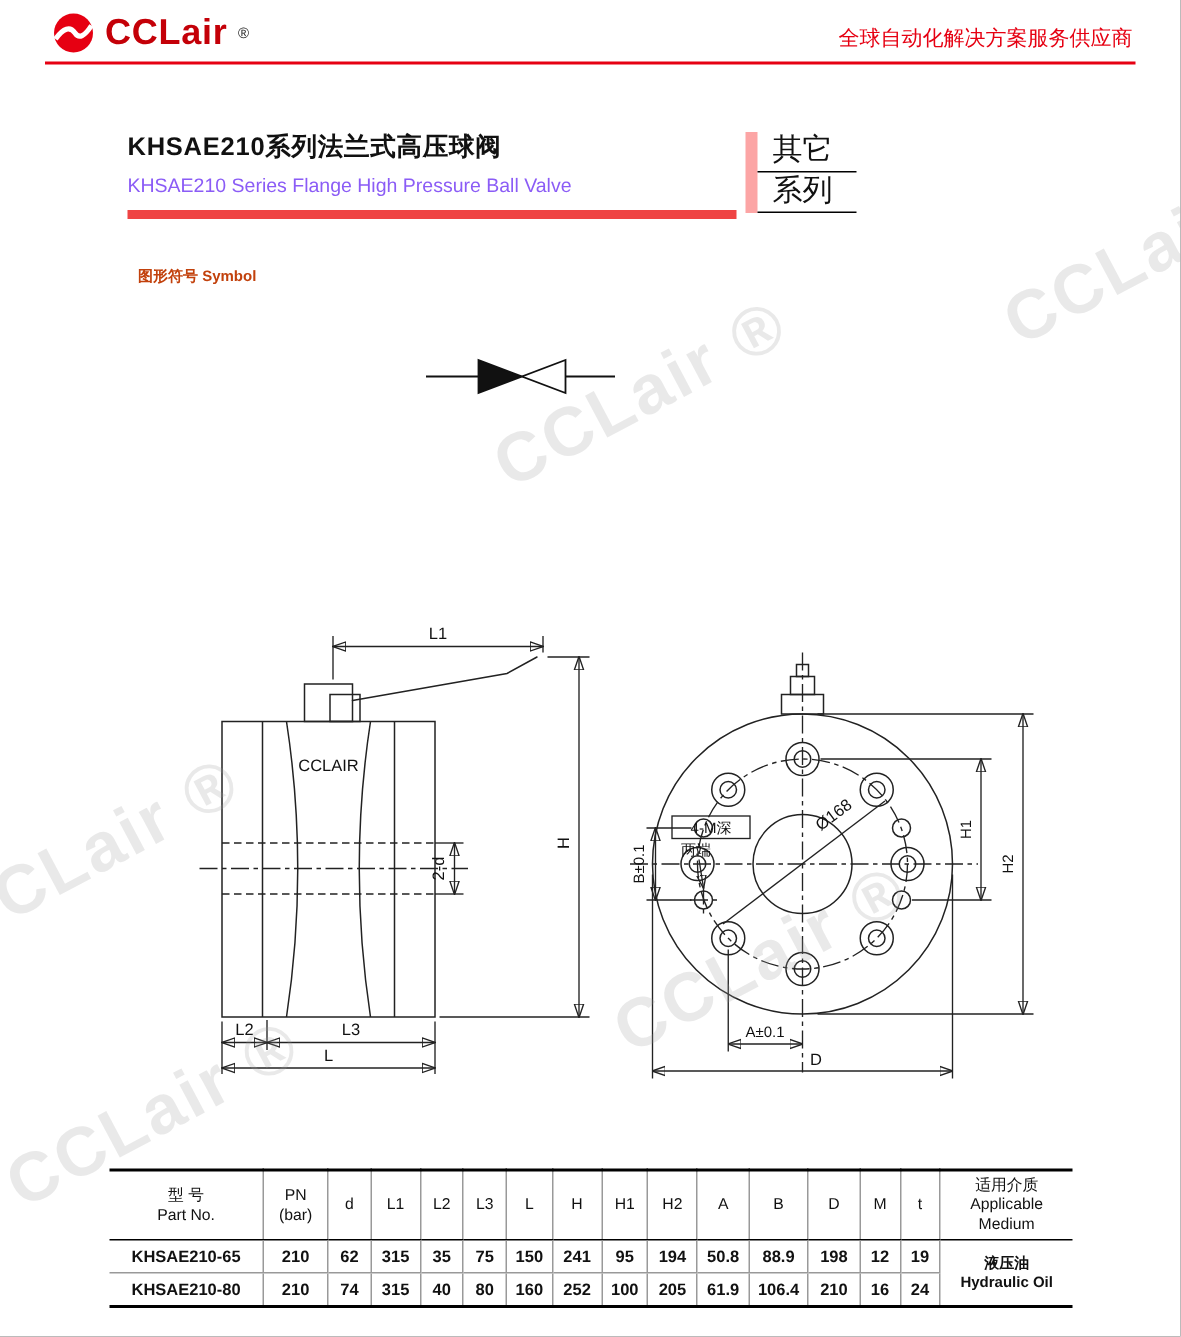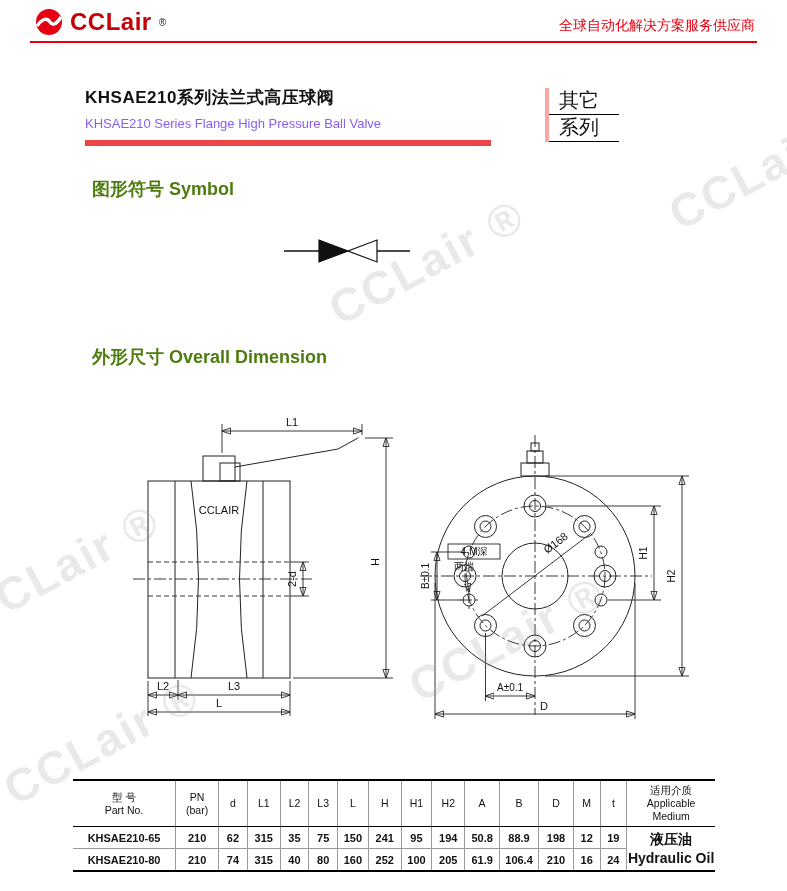--- a/index.html
+++ b/index.html
@@ -11,25 +11,25 @@
   .logo { position:absolute; left:33px; top:6px; display:flex; align-items:center; gap:5px; }
   .brand-text { font-size:24px; font-weight:bold; color:#c40008; letter-spacing:.5px; }
   .brand-reg { font-size:10px; color:#222; vertical-align:super; margin-left:2px; }
   .tagline { position:absolute; right:32px; top:17px; font-size:14px; font-weight:normal; color:#e60012; }
   .head-rule { position:absolute; left:30px; right:30px; top:41px; height:2px; background:#e60012; }
 
   
   .title-block { position:absolute; left:85px; top:86px; width:406px; border-bottom:6px solid #ef4444; padding-bottom:9px; }
   .title-zh { font-size:17px; font-weight:bold; color:#111; letter-spacing:.5px; margin-bottom:7px; }
   .title-en { font-size:13px; color:#8b5cf6; }
-  .side-series { position:absolute; left:497px; top:88px; width:74px; border-left:4px solid #fca5a5; font-family:Liberation Sans, sans-serif;margin-left:48px; }
+  .side-series { position:absolute; left:497px; top:88px; width:74px; border-left:8px solid #fca5a5; font-family:Liberation Sans, sans-serif; }
   .side-series .row { font-size:20px; color:#111; padding:0 0 1px 10px; border-bottom:1px solid #000; line-height:25px; }
 
   
-  .sec-head { position:absolute; font-size:18px; font-weight:bold; color:#4d7c0f; }
+  .sec-head { position:absolute; font-size:10px; font-weight:bold; color:#c2410c; }
   .sec-symbol { left:92px; top:177px; }
   .sec-dim { left:92px; top:345px; }
 
   
   .symbol-svg { position:absolute; left:282px; top:236px; }
 
   
   .draw { position:absolute; left:0; top:413px; }
   .draw line, .draw path, .draw rect, .draw circle, .draw polygon { stroke:#222; stroke-width:1; fill:none; }
   .draw .cl { stroke-dasharray:12 3 3 3; stroke-width:.9; }
@@ -39,21 +39,21 @@
   .draw text.sm { font-size:10px; }
 
   
   .spec { position:absolute; left:73px; top:779px; width:642px; border-collapse:collapse; table-layout:fixed;
           border-top:2px solid #000; border-bottom:2px solid #000; }
   .spec th, .spec td { border-left:1px solid #999; text-align:center; vertical-align:middle; color:#111;font-weight:bold; }
   .spec th:first-child, .spec td:first-child { border-left:none;text-align:center; }
   .spec thead th { border-bottom:1px solid #000; font-weight:normal; font-size:10.5px; line-height:1.25; padding:3px 0; }
   .spec tbody td { font-size:11px; height:22px; }
   .spec tbody tr.r1 td { border-bottom:1px solid #999; }
-  .spec tbody td.medium { border-bottom:none; font-size:14px; line-height:1.3; }
+  .spec tbody td.medium { border-bottom:none; font-size:10px; line-height:1.3; }
 
   
   .wm { position:absolute; font-size:46px; font-weight:bold; color:#9d9d9d; opacity:.22; transform:rotate(-28deg);
         letter-spacing:2px; white-space:nowrap; pointer-events:none; z-index:5; }
 </style>
 </head>
 <body>
 
 <div class="page">
 
@@ -84,21 +84,20 @@
   </div>
 
   <div class="sec-head sec-symbol">图形符号 Symbol</div>
   <svg class="symbol-svg" width="130" height="30" viewBox="0 0 130 30">
     <line x1="2" y1="15" x2="37" y2="15" stroke="#111" stroke-width="1.4"></line>
     <polygon points="37,4 37,26 66,15" fill="#111" stroke="#111" stroke-width="1.2"></polygon>
     <polygon points="95,4 95,26 66,15" fill="#fff" stroke="#111" stroke-width="1.2"></polygon>
     <line x1="95" y1="15" x2="128" y2="15" stroke="#111" stroke-width="1.4"></line>
   </svg>
 
-  <div class="sec-head sec-dim">外形尺寸 Overall Dimension</div>
 
   <svg class="draw" width="787" height="325" viewBox="0 0 787 325">
     <defs>
       <pattern id="hat" width="5" height="5" patternUnits="userSpaceOnUse" patternTransform="rotate(45)">
         <line x1="0" y1="0" x2="0" y2="5" stroke="#666" stroke-width="1.3"></line>
       </pattern>
       <marker id="ar" viewBox="0 0 10 10" refX="9.5" refY="5" markerWidth="10" markerHeight="10" orient="auto-start-reverse">
         <path d="M0,1.6 L10,5 L0,8.4 Z" fill="#222" stroke="none"></path>
       </marker>
     </defs>

